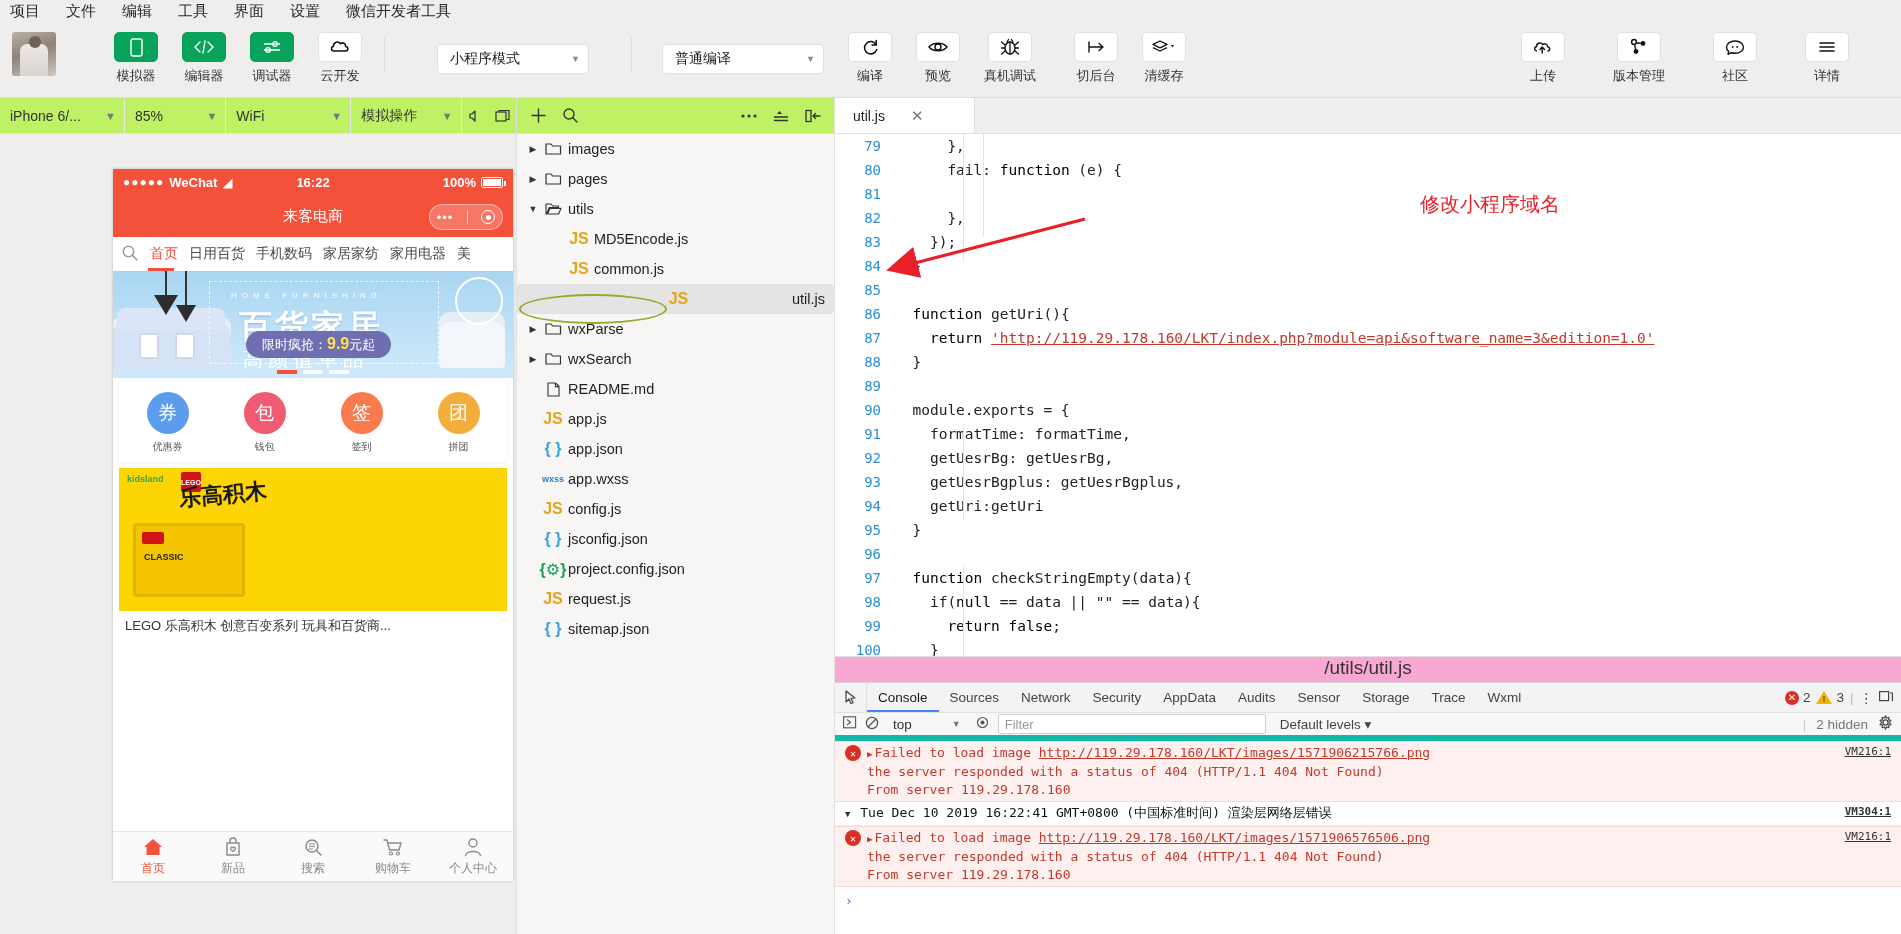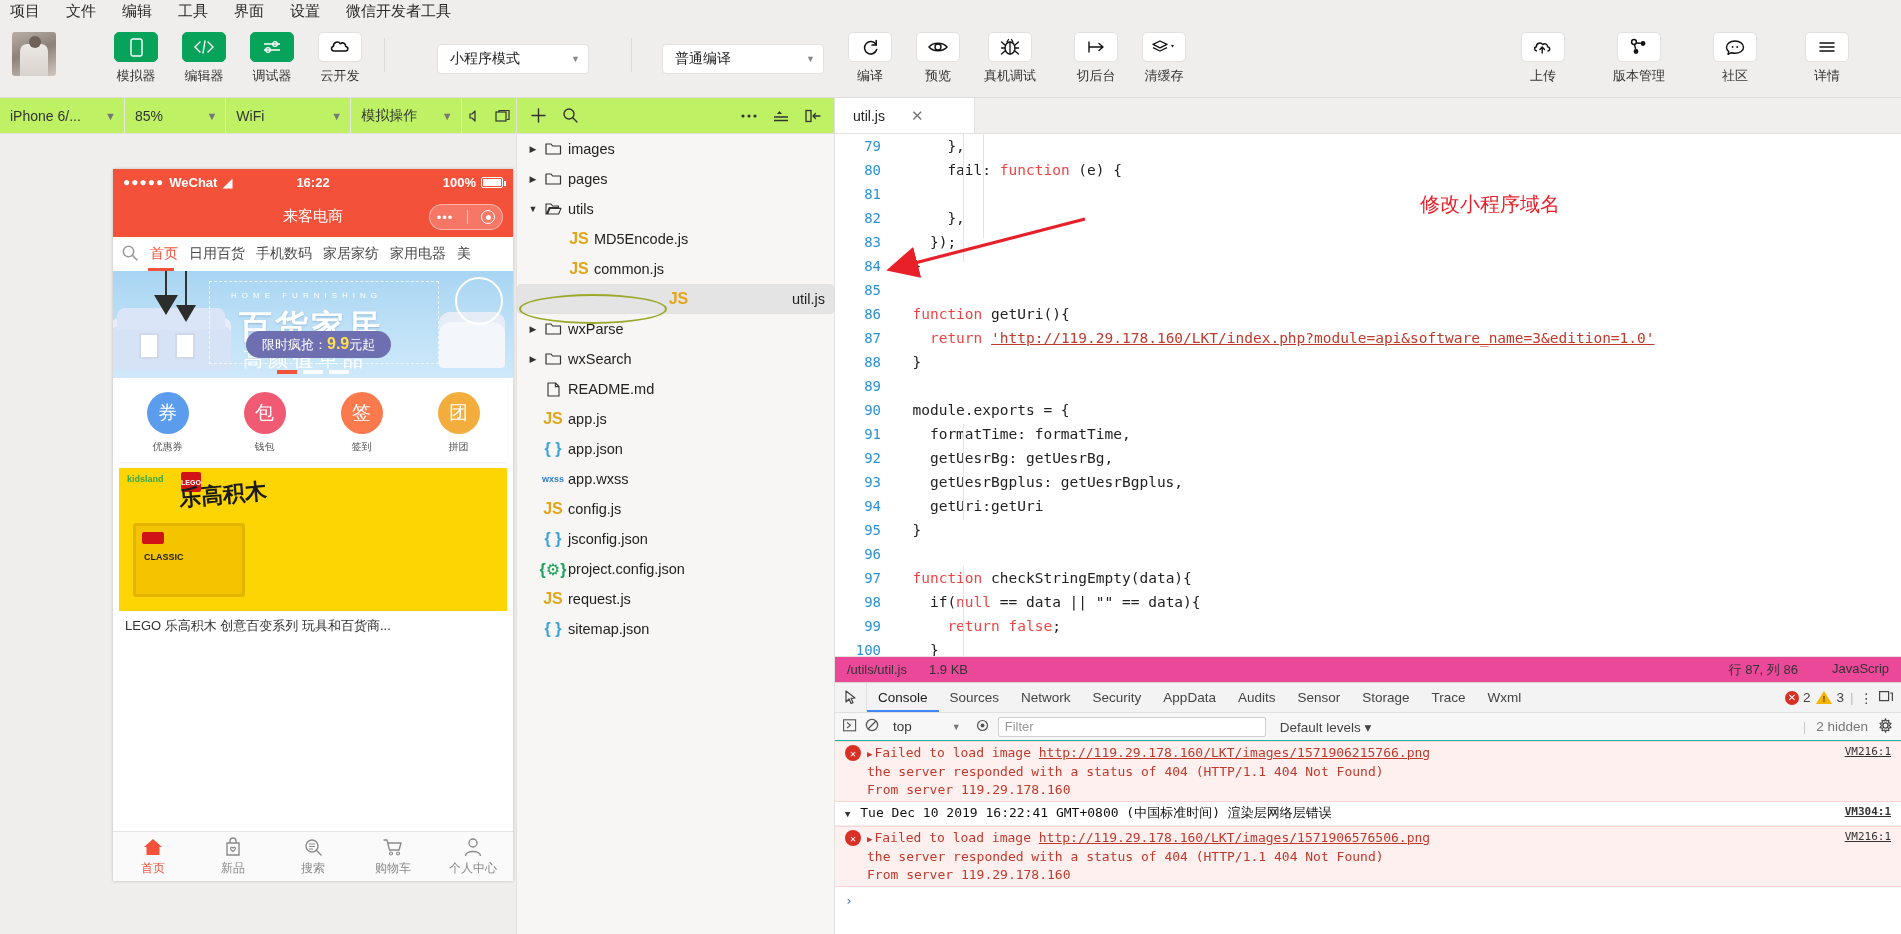--- a/index.html
+++ b/index.html
@@ -204,42 +204,42 @@
     border:2px solid #9aa82b; border-radius:50%; pointer-events:none;
   }
 
   
   .editorcol{ flex:1; display:flex; flex-direction:column; min-width:0; }
   .editor{ flex:1; background:#fff; position:relative; overflow:hidden;
            font-family:"DejaVu Sans Mono","Liberation Mono",monospace; font-size:14.5px;}
   .cline{ height:24px; display:flex; align-items:center; white-space:pre; }
   .lno{ width:60px; text-align:right; padding-right:14px; color:#2b91d6; flex:none; font-size:14px;}
   .ctext{ color:#222; }
-  .kw{color:#ef4444;} .fn{color:#222;} .str{color:#c0392b;text-decoration:underline;}
+  .kw{color:#000000;} .fn{color:#222;} .str{color:#c0392b;text-decoration:underline;}
   .guide{ position:absolute; width:1px; background:#e3e3e3; }
 
   .editstatus{
-    height:26px; background:#ec4899; border-top:1px solid #e2e1df;
-    display:flex; align-items:center; font-size:13px; color:#333; padding:0 12px; gap:22px;
+    height:26px; background:#f9a8d4; border-top:1px solid #e2e1df;
+    display:flex; align-items:center; font-size:19px; color:#333; padding:0 12px; gap:22px;flex-direction:column;
   }
   .estat-right{ margin-left:auto; display:flex; gap:34px; }
 
   
   .devtools{ height:252px; background:#fff; border-top:1px solid #d6d5d3; display:flex; flex-direction:column;}
   .dtabs{ height:30px; display:flex; align-items:stretch; border-bottom:1px solid #e0e0e0; background:#f3f3f3; font-size:13.5px;}
   .dtabs .inspect{ width:32px; display:flex;align-items:center;justify-content:center;color:#555;border-right:1px solid #e0e0e0;}
   .dtab{ padding:0 11px; display:flex; align-items:center; color:#444; }
   .dtab.active{ color:#1a1a1a; box-shadow:inset 0 -2px 0 #4285f4; }
   .dtabs .right{ margin-left:auto; display:flex; align-items:center; gap:6px; padding-right:8px; color:#444;}
   .errbadge{ display:flex;align-items:center;gap:4px;}
   .circx{width:14px;height:14px;border-radius:50%;background:#d93025;color:#fff;font-size:10px;display:flex;align-items:center;justify-content:center;}
   .warnt{width:0;height:0;border-left:8px solid transparent;border-right:8px solid transparent;border-bottom:13px solid #f4b400;position:relative;}
   .warnt:after{content:"!";position:absolute;left:-2px;top:3px;font-size:9px;color:#5f4700;font-weight:bold;}
 
-  .dfilter{ height:28px; display:flex; align-items:center; gap:8px; border-bottom:1px solid #14b8a6;
+  .dfilter{ height:28px; display:flex; align-items:center; gap:8px; border-bottom:6px solid #14b8a6;
             background:#f7f7f7; padding:0 8px; font-size:13.5px; color:#444;}
   .dsel{ display:flex;align-items:center;gap:40px; padding:0 6px; color:#333;}
   .finput{ width:268px;height:20px;border:1px solid #cfcfcf;background:#fff;border-radius:2px;padding:0 6px;font-size:13px;color:#999;display:flex;align-items:center;}
   .dfilter .right{ margin-left:auto; display:flex;align-items:center;gap:10px;color:#777;}
 
   .console{ flex:1; overflow:hidden; font-family:"DejaVu Sans Mono","Liberation Mono",monospace; font-size:13px;}
   .crow{ display:flex; padding:2px 8px 2px 10px; position:relative;}
   .crow.err{ background:#fff0f0; border-bottom:1px solid #ffd6d6; border-top:1px solid #ffd6d6; color:#c0392b;}
   .crow.info{ background:#fff; color:#111; border-bottom:1px solid #eee;}
   .cbody{ flex:1; line-height:18px; }

